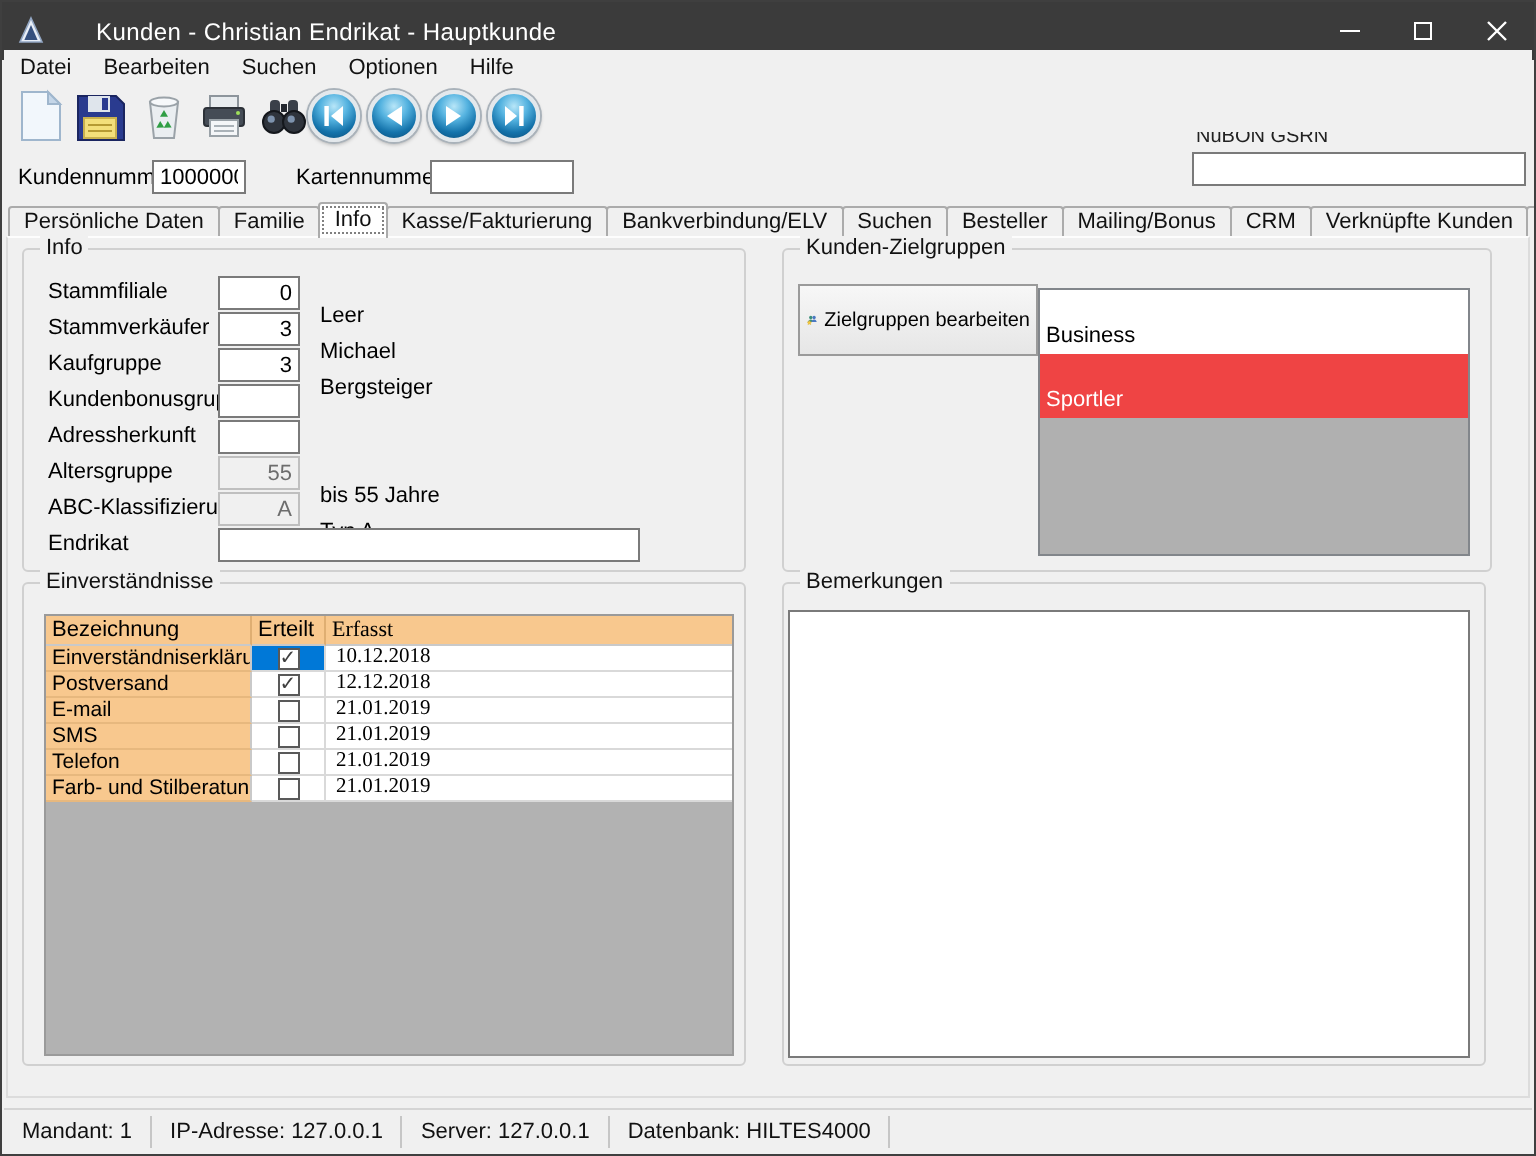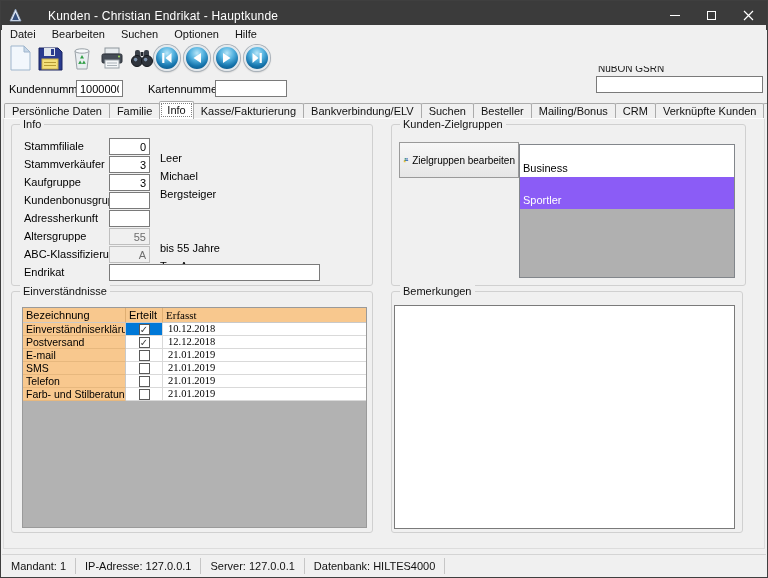--- a/index.html
+++ b/index.html
@@ -68,21 +68,21 @@
   .finput.dis { background:#f0f0f0; color:#6d6d6d; border-color:#bfbfbf; }
   .fdesc { position:absolute; left:148px; top:2px; font-size:11px;margin-top:12px; }
 
   
   #ziel-btn { position:absolute; left:7px; top:17px; width:120px; height:36px;
               background:linear-gradient(#f7f7f7,#e6e6e6); border:1px solid #9a9a9a;
               display:flex; align-items:center; gap:3px; font-size:10px; padding:0 3px; white-space:nowrap; }
   #ziel-list { position:absolute; left:127px; top:19px; width:216px; height:134px; background:#b0b0b0;
                border:1px solid #82868b; overflow:hidden; }
   .litem { height:15px; line-height:15px; background:#fff; font-size:11px; padding:16px 3px; color:#000; }
-  .litem.sel { background:#8b5cf6; color:#fff; }
+  .litem.sel { background:#ef4444; color:#fff; }
 
   
   #consent-table { position:absolute; left:10px; top:15px; width:345px; height:221px;
                    background:#b2b2b2; border:1px solid #9a9a9a; overflow:hidden; }
   .thead { display:flex; height:15px; background:#f8c88e; }
   .hcell { font-size:11px; line-height:15px; padding:0 3px; border-right:1px solid #dfae72;
            border-bottom:1px solid #c9c9c9; }
   .col1 { width:103px; } .col2 { width:37px; } .col3 { flex:1; border-right:none;font-family:Liberation Serif, serif; }
   .trow { display:flex; height:13px; background:#fff; }
   .tcell { font-size:10.5px; line-height:12px; overflow:hidden; white-space:nowrap; }

